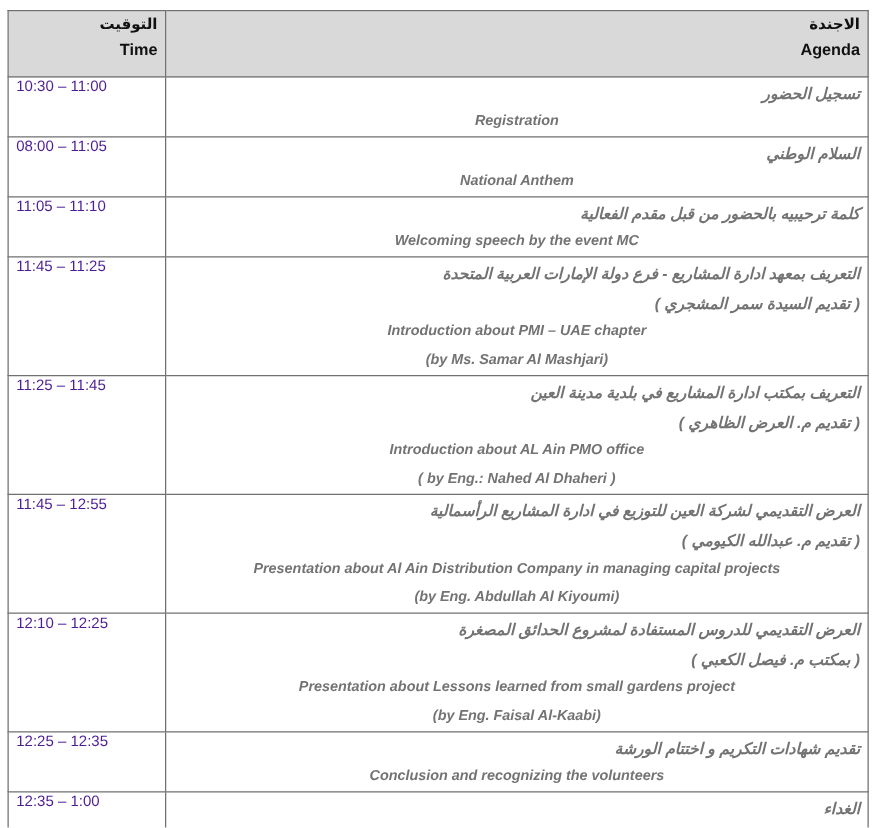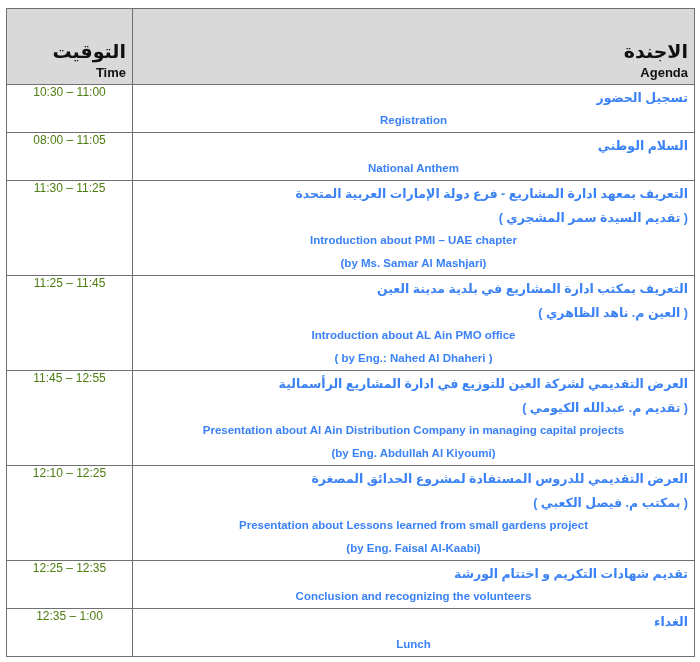--- a/index.html
+++ b/index.html
@@ -10,27 +10,27 @@
     table-layout: fixed;
   }
   table.agenda td, table.agenda th {
     border: 1px solid #707070;
     padding: 0 6px;
     vertical-align: top;
   }
   col.time-col { width: 126px; }
   col.agenda-col { width: 562px; }
   thead th { background: #d9d9d9; font-weight: bold; font-size: 12px; color: #111; text-align: right; height: 52px; }
-  thead th .ar { display:block; direction: rtl; font-size: 19px; padding-top: 17px; line-height: 20px; margin-top: 16px; }
+  thead th .ar { display:block; direction: rtl; font-size: 12px; padding-top: 0; line-height: 20px; }
   thead th .en { display:block; font-size: 13px; line-height: 22px; }
   td.time {
-    text-align: center; vertical-align: middle;
-    color: #4d7c0f; font-size: 12px; padding-right: 9px; margin-top: 28px;
+    text-align: left; vertical-align: middle;
+    color: #4c1d95; font-size: 12px; padding-right: 9px; margin-top: 28px;
   }
-  td.item { text-align: right; font-size: 12px; color: #3b82f6; }
+  td.item { text-align: right; font-size: 12px; color: #737373; font-style: italic; }
   td.item .ar { display: block; direction: rtl; text-align: right; font-weight: bold; font-size: 12.5px; line-height: 22px; padding-top: 2px; }
   td.item .en { display: block; text-align: center; font-weight: bold; font-size: 11.5px; line-height: 23px; }
   td.item.simple .en { text-align: center; }
   tr.h45 td { height: 44px; }
   tr.h91 td { height: 91px; }
   tr.h47 td { height: 47px; }
 </style>
 </head>
 <body>
 
@@ -59,34 +59,41 @@
         <span class="en">Registration</span>
       </td>
     </tr>
     <tr class="h45">
       <td class="time">08:00 – 11:05</td>
       <td class="item simple">
         <span class="ar">السلام الوطني</span>
         <span class="en">National Anthem</span>
       </td>
     </tr>
+    <tr class="h45">
+      <td class="time">11:05 – 11:10</td>
+      <td class="item simple">
+        <span class="ar">كلمة ترحيبيه بالحضور من قبل مقدم الفعالية</span>
+        <span class="en">Welcoming speech by  the event MC</span>
+      </td>
+    </tr>
     <tr class="h91">
-      <td class="time">11:30 – 11:25</td>
+      <td class="time">11:45 – 11:25</td>
       <td class="item">
         <span class="ar">التعريف بمعهد ادارة المشاريع  - فرع دولة الإمارات العربية المتحدة</span>
         <span class="ar">( تقديم السيدة سمر المشجري )</span>
         <span class="en">Introduction about PMI – UAE chapter</span>
         <span class="en">(by Ms. Samar Al Mashjari)</span>
       </td>
     </tr>
     <tr class="h91">
       <td class="time">11:25 – 11:45</td>
       <td class="item">
         <span class="ar">التعريف بمكتب ادارة المشاريع في بلدية مدينة العين</span>
-        <span class="ar">( العين م. ناهد الظاهري )</span>
+        <span class="ar">( تقديم م. العرض الظاهري )</span>
         <span class="en">Introduction about AL Ain PMO office</span>
         <span class="en">( by Eng.: Nahed Al Dhaheri )</span>
       </td>
     </tr>
     <tr class="h91">
       <td class="time">11:45 – 12:55</td>
       <td class="item">
         <span class="ar">العرض التقديمي لشركة العين للتوزيع في ادارة المشاريع الرأسمالية</span>
         <span class="ar">( تقديم م. عبدالله الكيومي )</span>
         <span class="en">Presentation about Al Ain Distribution Company in managing capital projects</span>

